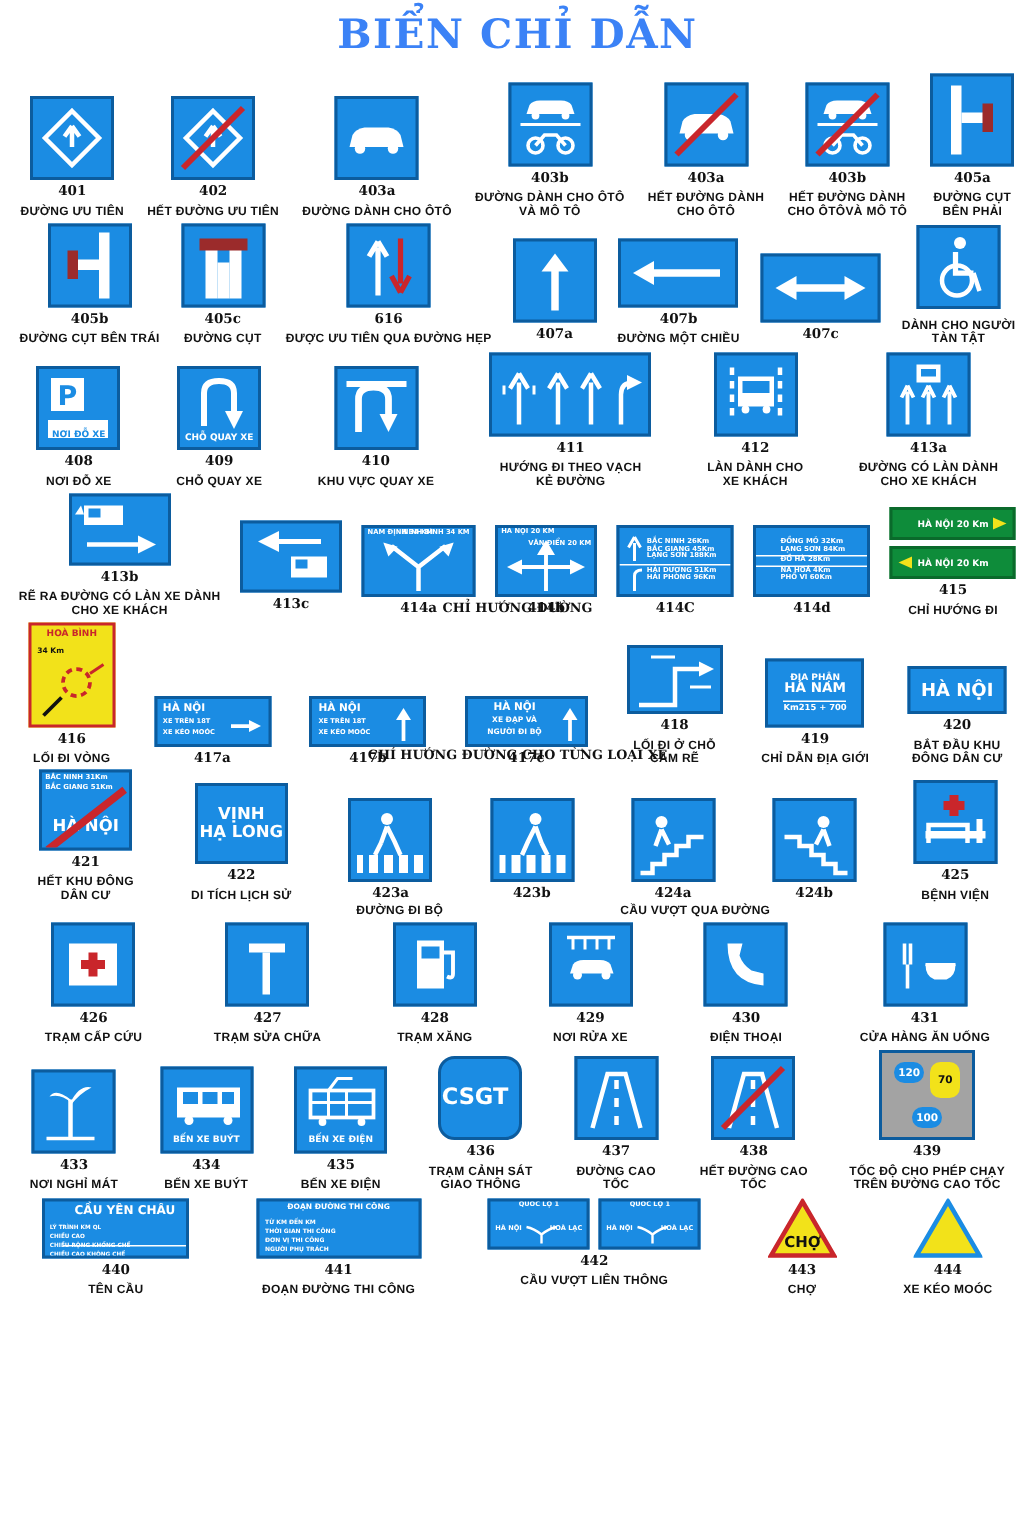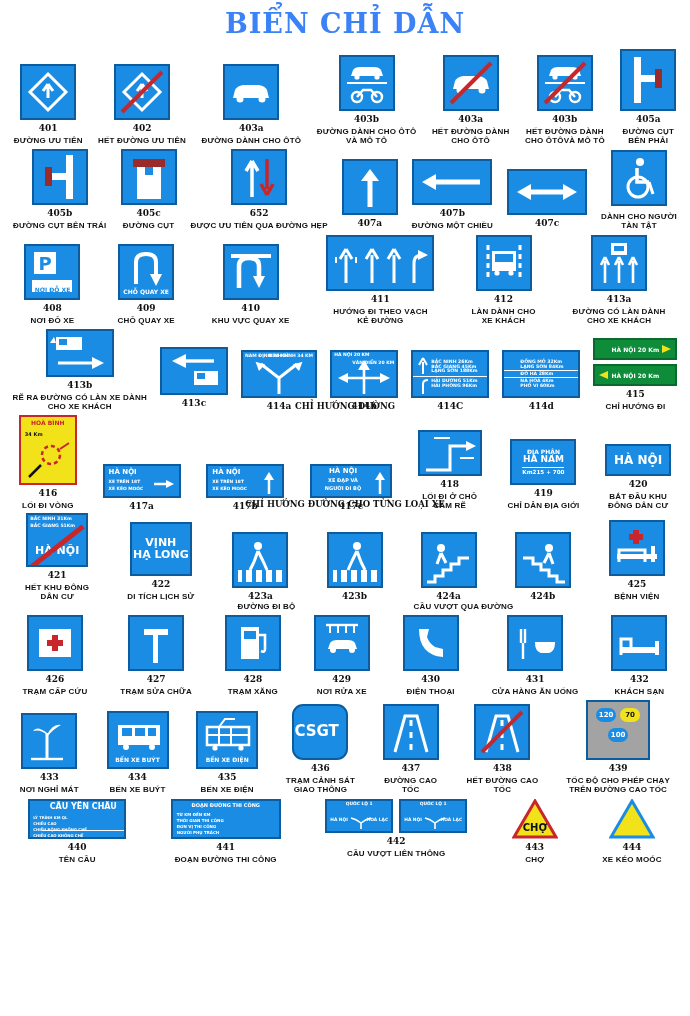--- a/index.html
+++ b/index.html
@@ -218,21 +218,21 @@
       <div class="cap">ĐƯỜNG CỤT</div>
     </div>
 
     <div class="cell">
       <div class="sign sq">
         <svg width="52" height="52" viewBox="0 0 52 52">
           <path d="M19 46 L19 14 M19 10 L13 20 M19 10 L25 20" stroke="#fff" stroke-width="3.5" fill="none"></path>
           <path d="M34 8 L34 38 M34 44 L28 33 M34 44 L40 33" stroke="#c9262b" stroke-width="3.5" fill="none"></path>
         </svg>
       </div>
-      <div class="num">652</div>
+      <div class="num">616</div>
       <div class="cap">ĐƯỢC ƯU TIÊN QUA ĐƯỜNG HẸP</div>
     </div>
 
     <div class="cell">
       <div class="sign sq">
         <svg width="52" height="52" viewBox="0 0 52 52">
           <path d="M26 46 L26 16" stroke="#fff" stroke-width="5" fill="none"></path>
           <polygon points="26,8 17,20 35,20" fill="#fff"></polygon>
         </svg>
       </div>
@@ -724,31 +724,20 @@
         <svg width="52" height="52" viewBox="0 0 52 52">
           <path d="M12 12 L12 26 M16 12 L16 26 M14 26 L14 42" stroke="#fff" stroke-width="2.4" fill="none"></path>
           <path d="M26 26 Q26 34 32 36 L40 36 Q46 34 46 26 Z" fill="#fff"></path>
           <path d="M26 26 L46 26" stroke="#fff" stroke-width="2" fill="none"></path>
         </svg>
       </div>
       <div class="num">431</div>
       <div class="cap">CỬA HÀNG ĂN UỐNG</div>
     </div>
 
-    <div class="cell">
-      <div class="sign sq">
-        <svg width="52" height="52" viewBox="0 0 52 52">
-          <path d="M8 38 L8 22 L18 22 L18 30" stroke="#fff" stroke-width="3" fill="none"></path>
-          <rect x="8" y="30" width="36" height="6" fill="#fff"></rect>
-          <rect x="42" y="24" width="4" height="14" fill="#fff"></rect>
-        </svg>
-      </div>
-      <div class="num">432</div>
-      <div class="cap">KHÁCH SẠN</div>
-    </div>
   </div>
 
   <div class="row rowwrap">
 
     <div class="cell">
       <div class="sign sq">
         <svg width="52" height="52" viewBox="0 0 52 52">
           <path d="M24 44 L24 18" stroke="#fff" stroke-width="3" fill="none"></path>
           <path d="M24 18 Q14 10 10 16 Q18 14 24 20 Q30 8 38 10 Q30 14 24 22" fill="#fff"></path>
           <path d="M8 44 L40 44" stroke="#fff" stroke-width="2.4" fill="none"></path>
@@ -822,21 +811,21 @@
       </div>
       <div class="num">438</div>
       <div class="cap">HẾT ĐƯỜNG CAO
 TỐC</div>
     </div>
 
     <div class="cell">
       <div class="whitesign" style="width:60px;height:56px;position:relative;">
         <div style="display:flex;gap:4px;justify-content:center;margin-top:6px;">
           <span style="display:inline-flex;align-items:center;justify-content:center;width:20px;height:14px;border-radius:7px;background:#1b8ce3;color:#fff;font-size:7px;font-family:'DejaVu Sans',sans-serif;font-weight:bold;">120</span>
-          <span style="display:inline-flex;align-items:center;justify-content:center;width:20px;height:14px;border-radius:7px;background:#f2e21a;color:#111;font-size:7px;font-family:'DejaVu Sans',sans-serif;font-weight:bold;">70</span>
+          <span style="display:inline-flex;align-items:center;justify-content:center;width:20px;height:24px;border-radius:7px;background:#f2e21a;color:#111;font-size:7px;font-family:'DejaVu Sans',sans-serif;font-weight:bold;">70</span>
         </div>
         <div style="display:flex;justify-content:center;margin-top:6px;">
           <span style="display:inline-flex;align-items:center;justify-content:center;width:20px;height:14px;border-radius:7px;background:#1b8ce3;color:#fff;font-size:7px;font-family:'DejaVu Sans',sans-serif;font-weight:bold;">100</span>
         </div>
       </div>
       <div class="num">439</div>
       <div class="cap">TỐC ĐỘ CHO PHÉP CHẠY
 TRÊN ĐƯỜNG CAO TỐC</div>
     </div>
   </div>

